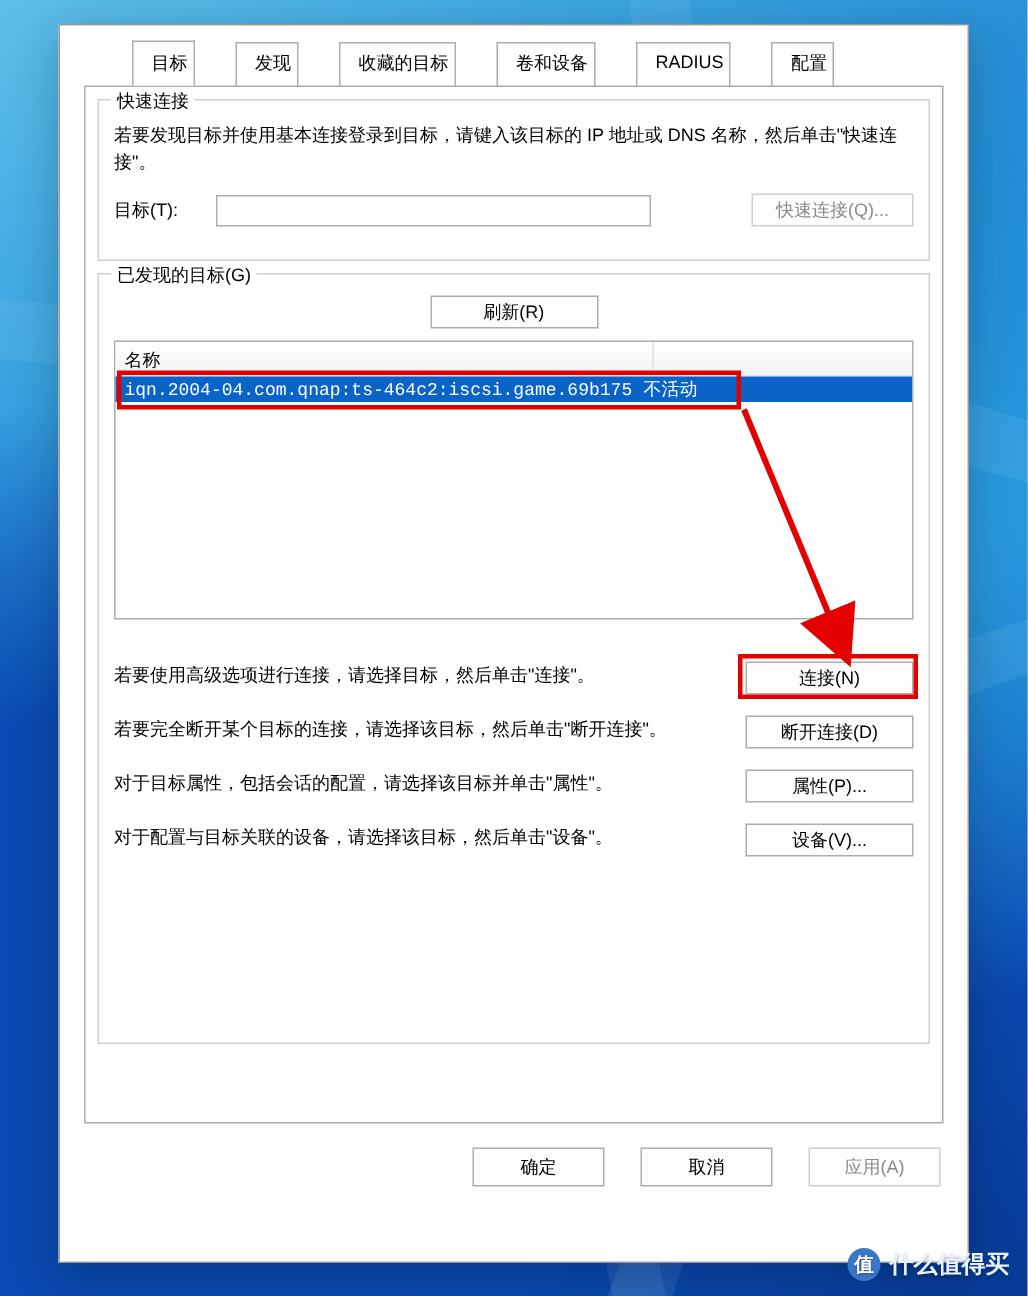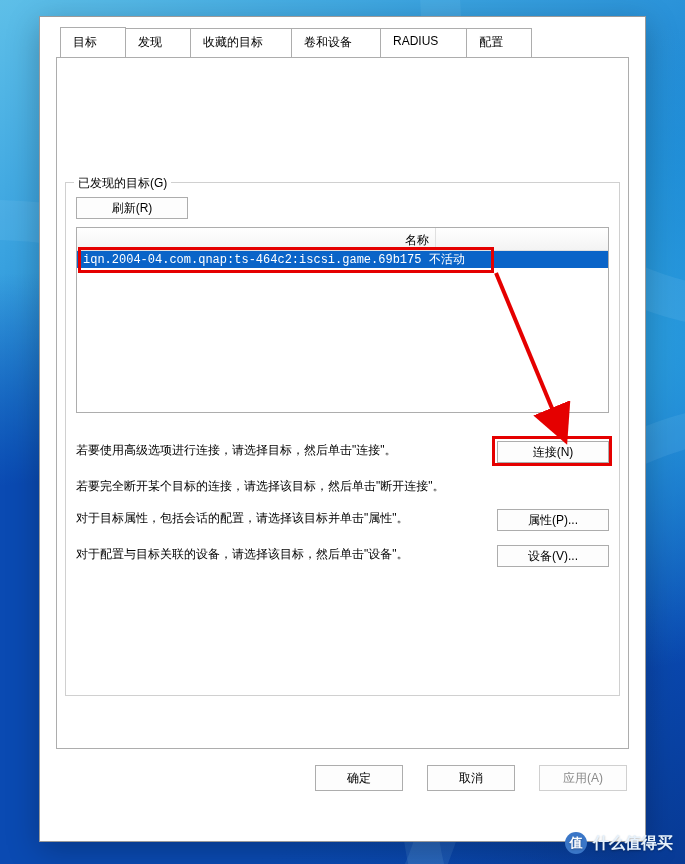--- a/index.html
+++ b/index.html
@@ -88,26 +88,27 @@
   
   .tabstrip {
     display: flex;
     gap: 0;
     padding-left: 4px;
     border-bottom: none;
   }
   .tab {
     border: 1px solid #adadad;
     border-bottom: none;
-    padding: 5px 28px 5px 12px;
+    padding: 5px 4px 5px 12px;
     font-size: 12px;
     background: #fff;
     margin-right: -1px;
     position: relative;
     top: 1px;
+    margin-left: 28px;
   }
   .tab.active {
     background: #fff;
     z-index: 2;
     padding-top: 6px;
     padding-bottom: 6px;
     top: 0;
   }
   .tabpage {
     border: 1px solid #adadad;
@@ -163,42 +164,42 @@
   }
   .btn:disabled, .btn.disabled {
     color: #8a8a8a;
     border-color: #d0d0d0;
   }
   .btn.wide { min-width: 112px; }
 
   .grp-discovered {
     top: 124px; left: 8px; right: 8px; height: 514px;
   }
-  .refresh-row { display:flex; justify-content:flex-start; }
+  .refresh-row { display:flex; justify-content:center; }
   .refresh-row .btn { min-width: 112px; }
 
   .listview {
     margin-top: 8px;
     height: 186px;
     border: 1px solid #adadad;
     background: #fff;
     box-sizing: border-box;
   }
   .lv-header {
     display: flex;
     height: 22px;
     background: linear-gradient(#ffffff,#f3f3f3);
     border-bottom: 1px solid #e0e0e0;
   }
   .lv-header .col {
     padding: 4px 6px;
     border-right: 1px solid #e0e0e0;
     font-size: 12px;
   }
-  .col-name { flex: 0 0 346px; text-align: right; }
+  .col-name { flex: 0 0 346px; }
   .col-status { flex: 1 1 auto; border-right: none; }
   .lv-body {
     font-family: Consolas, "Courier New", monospace;
     font-size: 12px;
   }
   .lv-row {
     display: flex;
     height: 17px;
     align-items: center;
   }
@@ -251,20 +252,30 @@
       <div class="tab active"><span>目标</span></div>
       <div class="tab"><span>发现</span></div>
       <div class="tab"><span>收藏的目标</span></div>
       <div class="tab"><span>卷和设备</span></div>
       <div class="tab"><span>RADIUS</span></div>
       <div class="tab"><span>配置</span></div>
     </div>
 
     <div class="tabpage">
 
+      <div class="groupbox grp-quick">
+        <span class="legend">快速连接</span>
+        <div class="desc">若要发现目标并使用基本连接登录到目标，请键入该目标的 IP 地址或 DNS 名称，然后单击"快速连接"。</div>
+        <div class="row-quick">
+          <span class="lbl">目标(T):</span>
+          <input class="input-target" type="text" value="" style="">
+          <div style="flex:1"></div>
+          <button class="btn disabled" disabled="">快速连接(Q)...</button>
+        </div>
+      </div>
 
       <div class="groupbox grp-discovered">
         <span class="legend">已发现的目标(G)</span>
 
         <div class="refresh-row">
           <button class="btn">刷新(R)</button>
         </div>
 
         <div class="listview">
           <div class="lv-header">
@@ -281,20 +292,21 @@
         <div class="list-annot" style="left:12px; top: 64px; width: 416px; height: 26px;"></div>
 
         <div class="desc-block" style="margin-top:28px;">
           <div class="txt">若要使用高级选项进行连接，请选择目标，然后单击"连接"。</div>
           <button class="btn wide">连接(N)</button>
         </div>
         <div class="list-annot" style="right:7px; top: 253px; width: 120px; height: 30px;"></div>
 
         <div class="desc-block">
           <div class="txt">若要完全断开某个目标的连接，请选择该目标，然后单击"断开连接"。</div>
+          <button class="btn wide">断开连接(D)</button>
         </div>
 
         <div class="desc-block">
           <div class="txt">对于目标属性，包括会话的配置，请选择该目标并单击"属性"。</div>
           <button class="btn wide">属性(P)...</button>
         </div>
 
         <div class="desc-block">
           <div class="txt">对于配置与目标关联的设备，请选择该目标，然后单击"设备"。</div>
           <button class="btn wide">设备(V)...</button>

